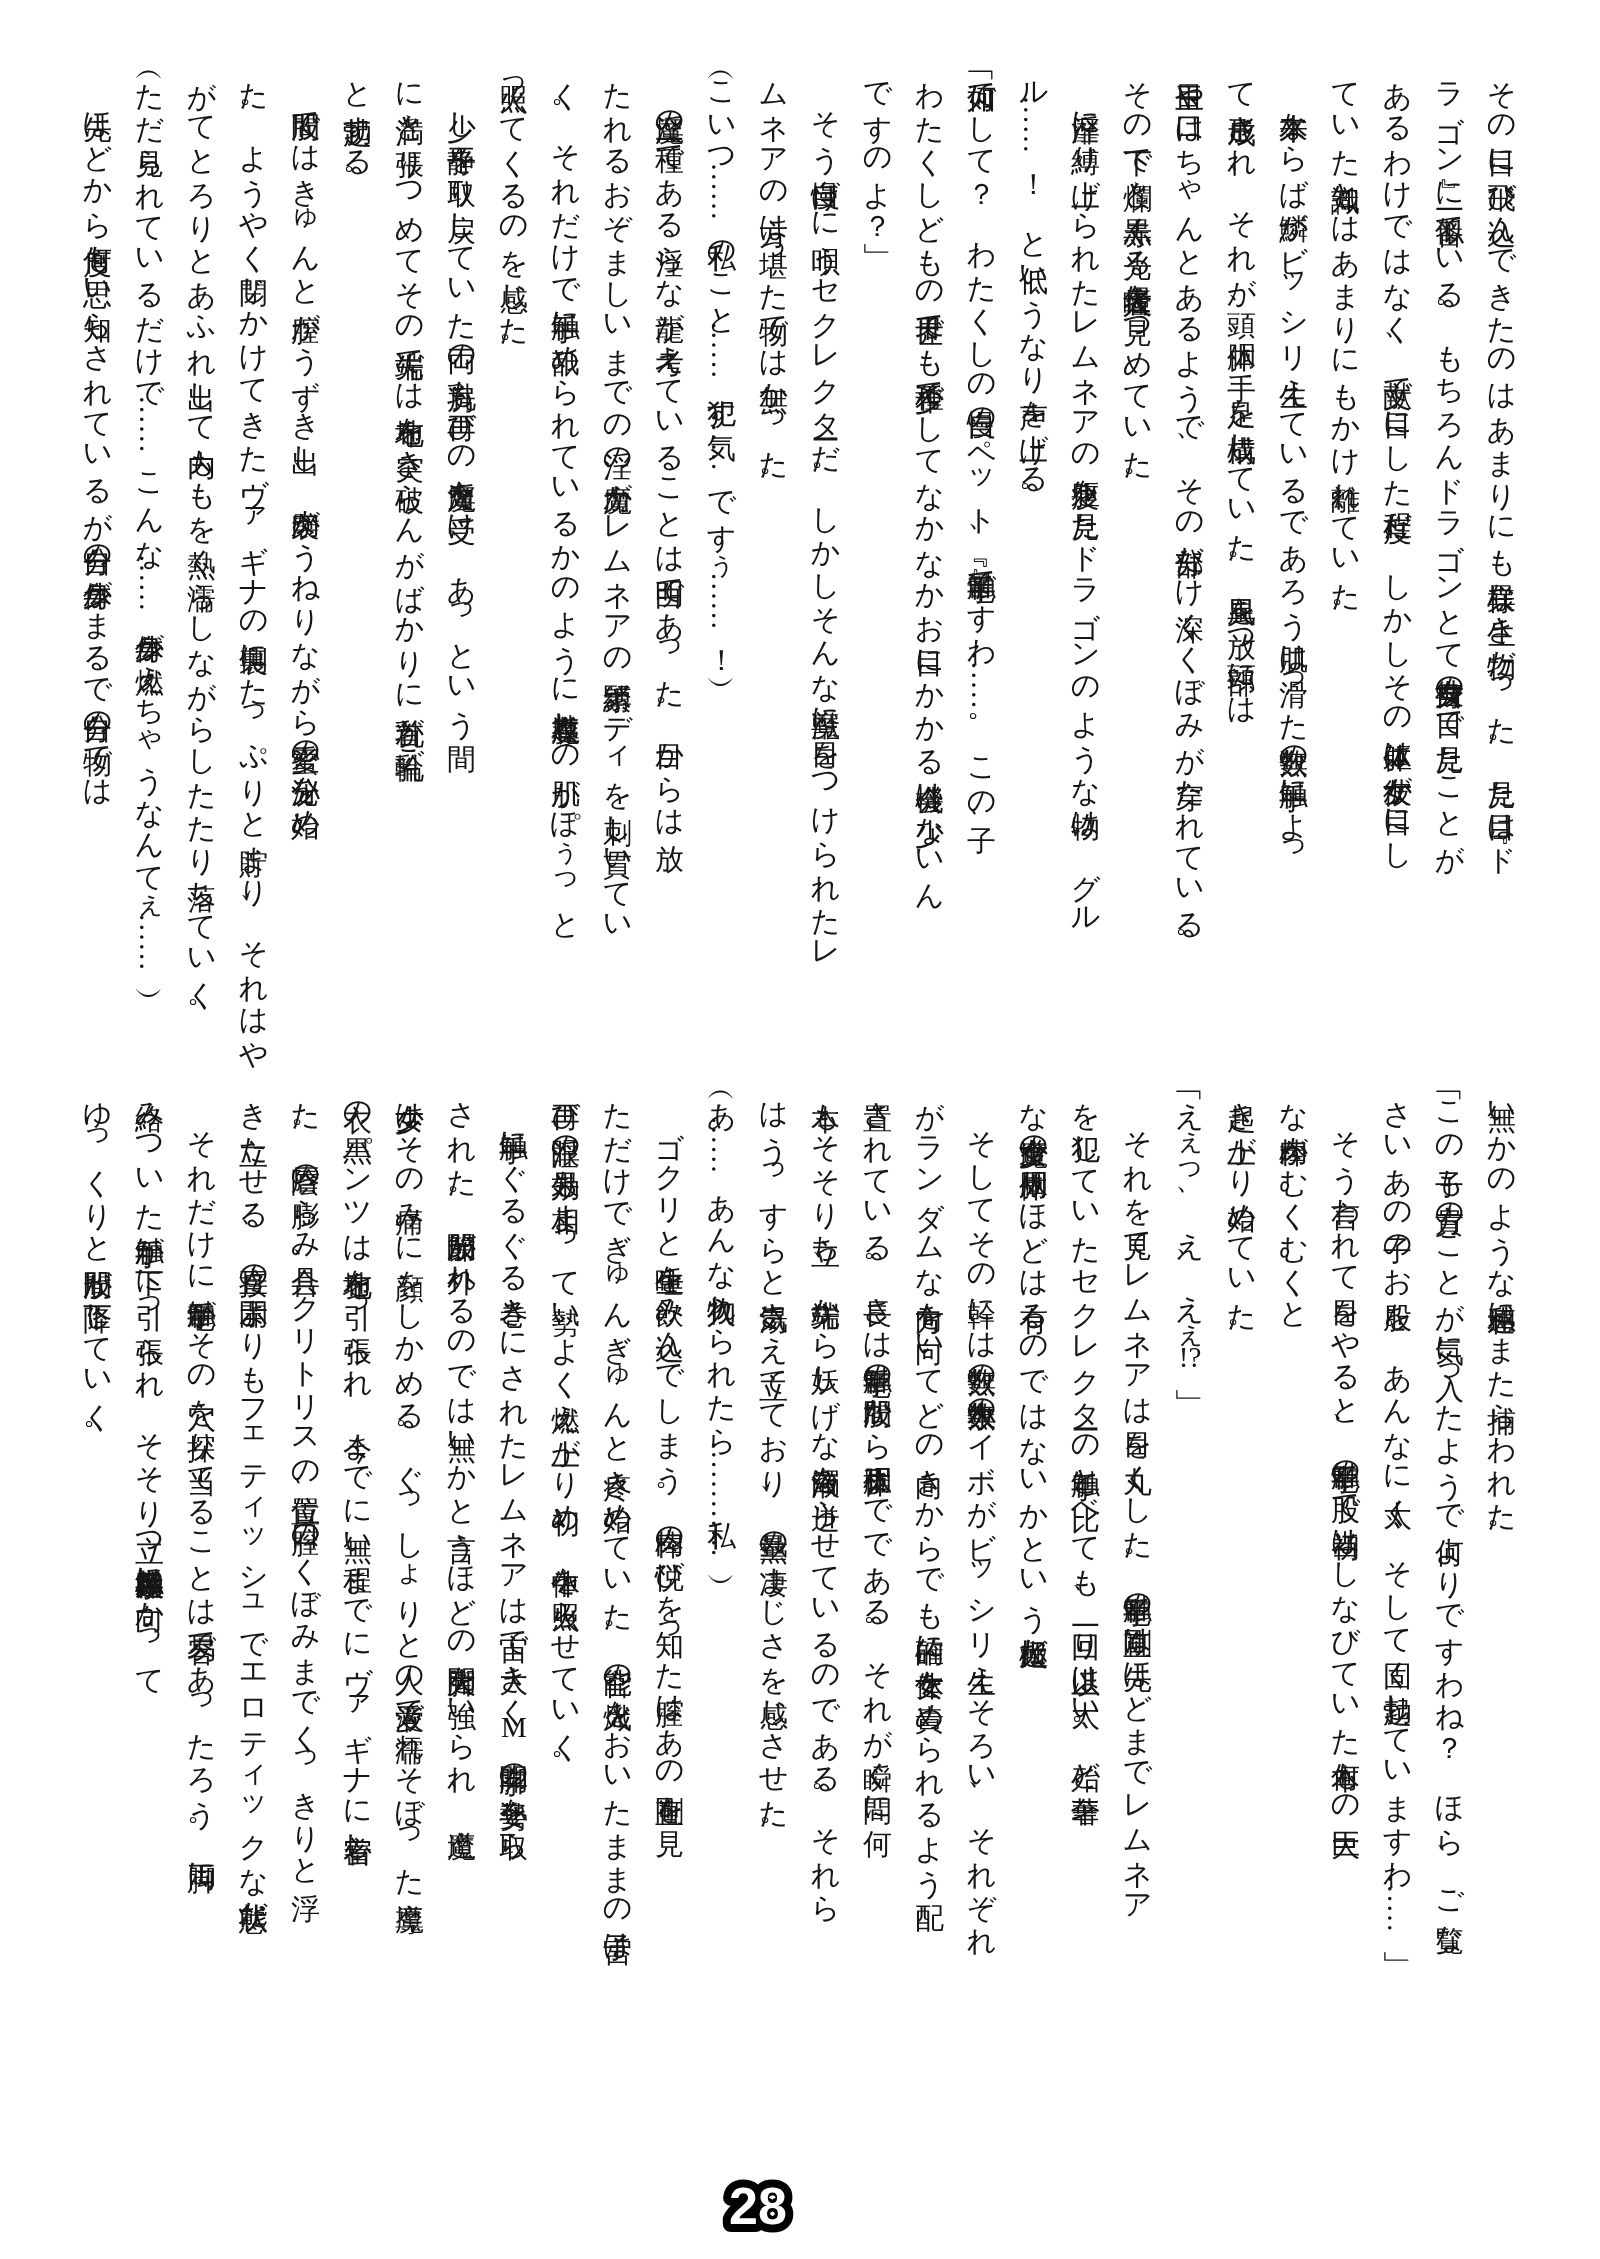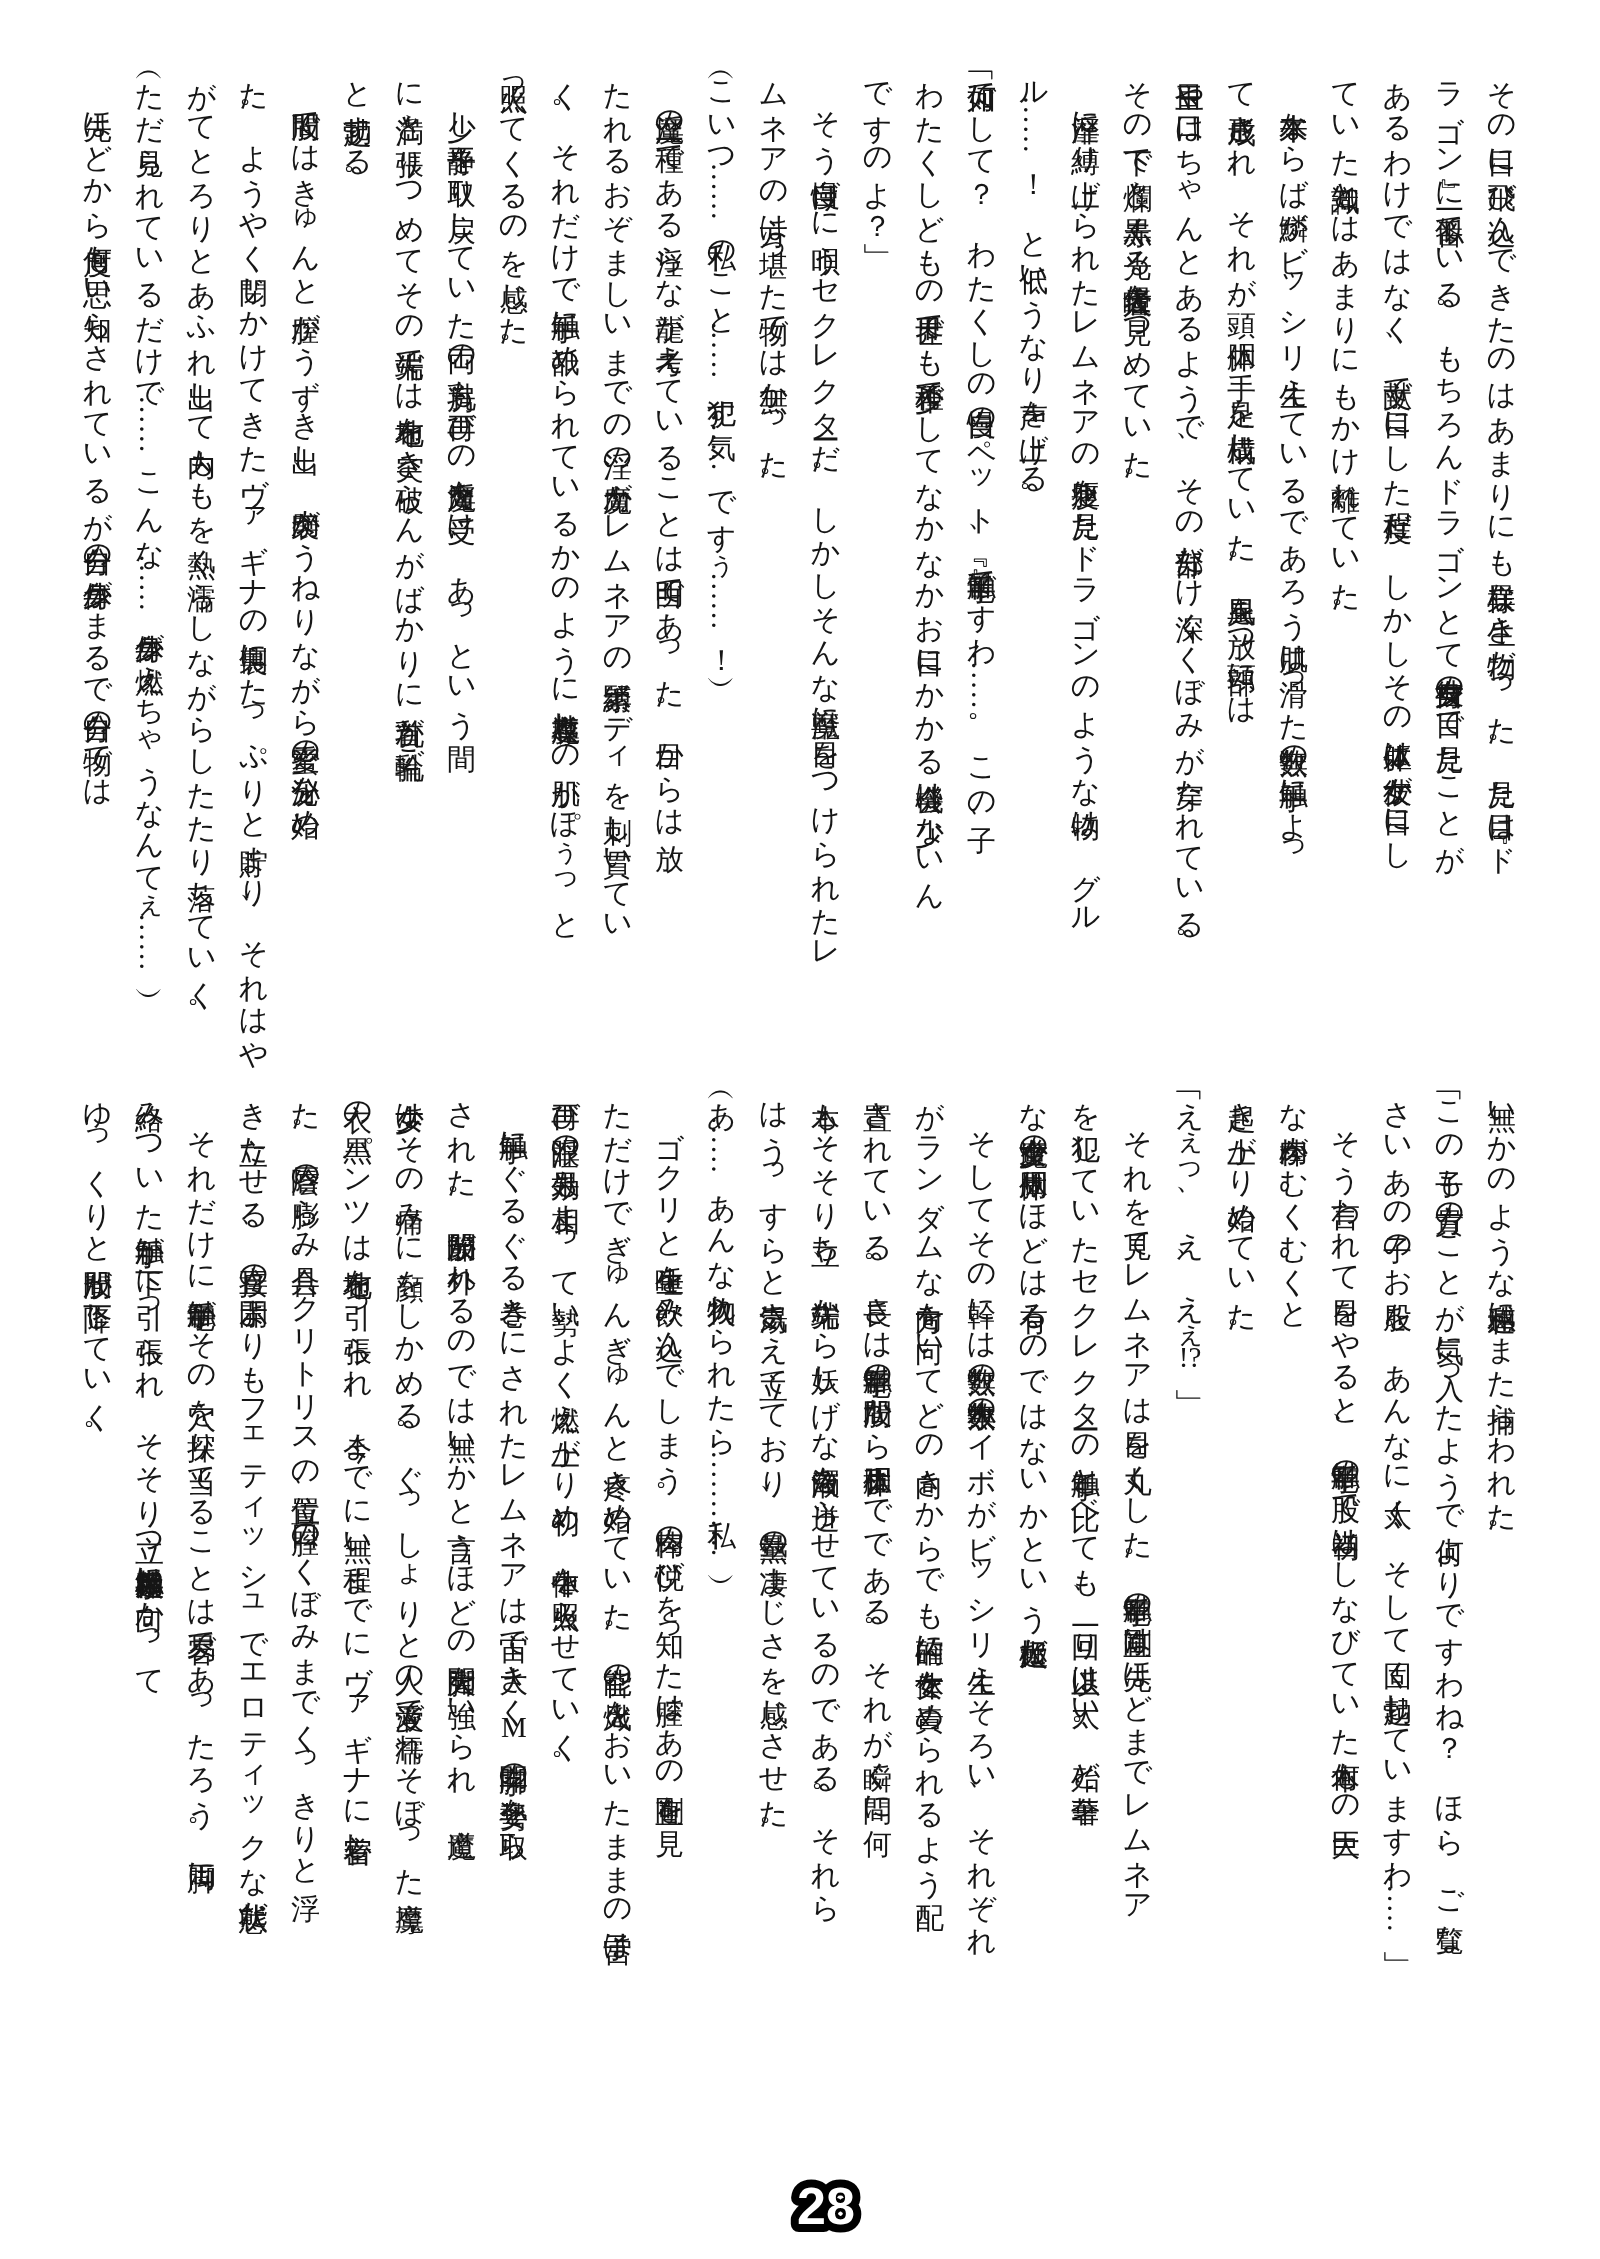--- a/index.html
+++ b/index.html
@@ -33,21 +33,21 @@
     white-space: nowrap;
     letter-spacing: 0.2px;
     font-kerning: none;
   }
   
   .tcy { text-combine-upright: all; }
   
   .lat { text-orientation: upright; }
   .page-number {
     position: absolute;
-    left: 726px;
+    left: 658px;
     top: 2158px;
     width: 200px;
     height: 96px;
   }
 </style>
 </head>
 <body>
 
 <div class="page">
   <div class="text-block block-top">

